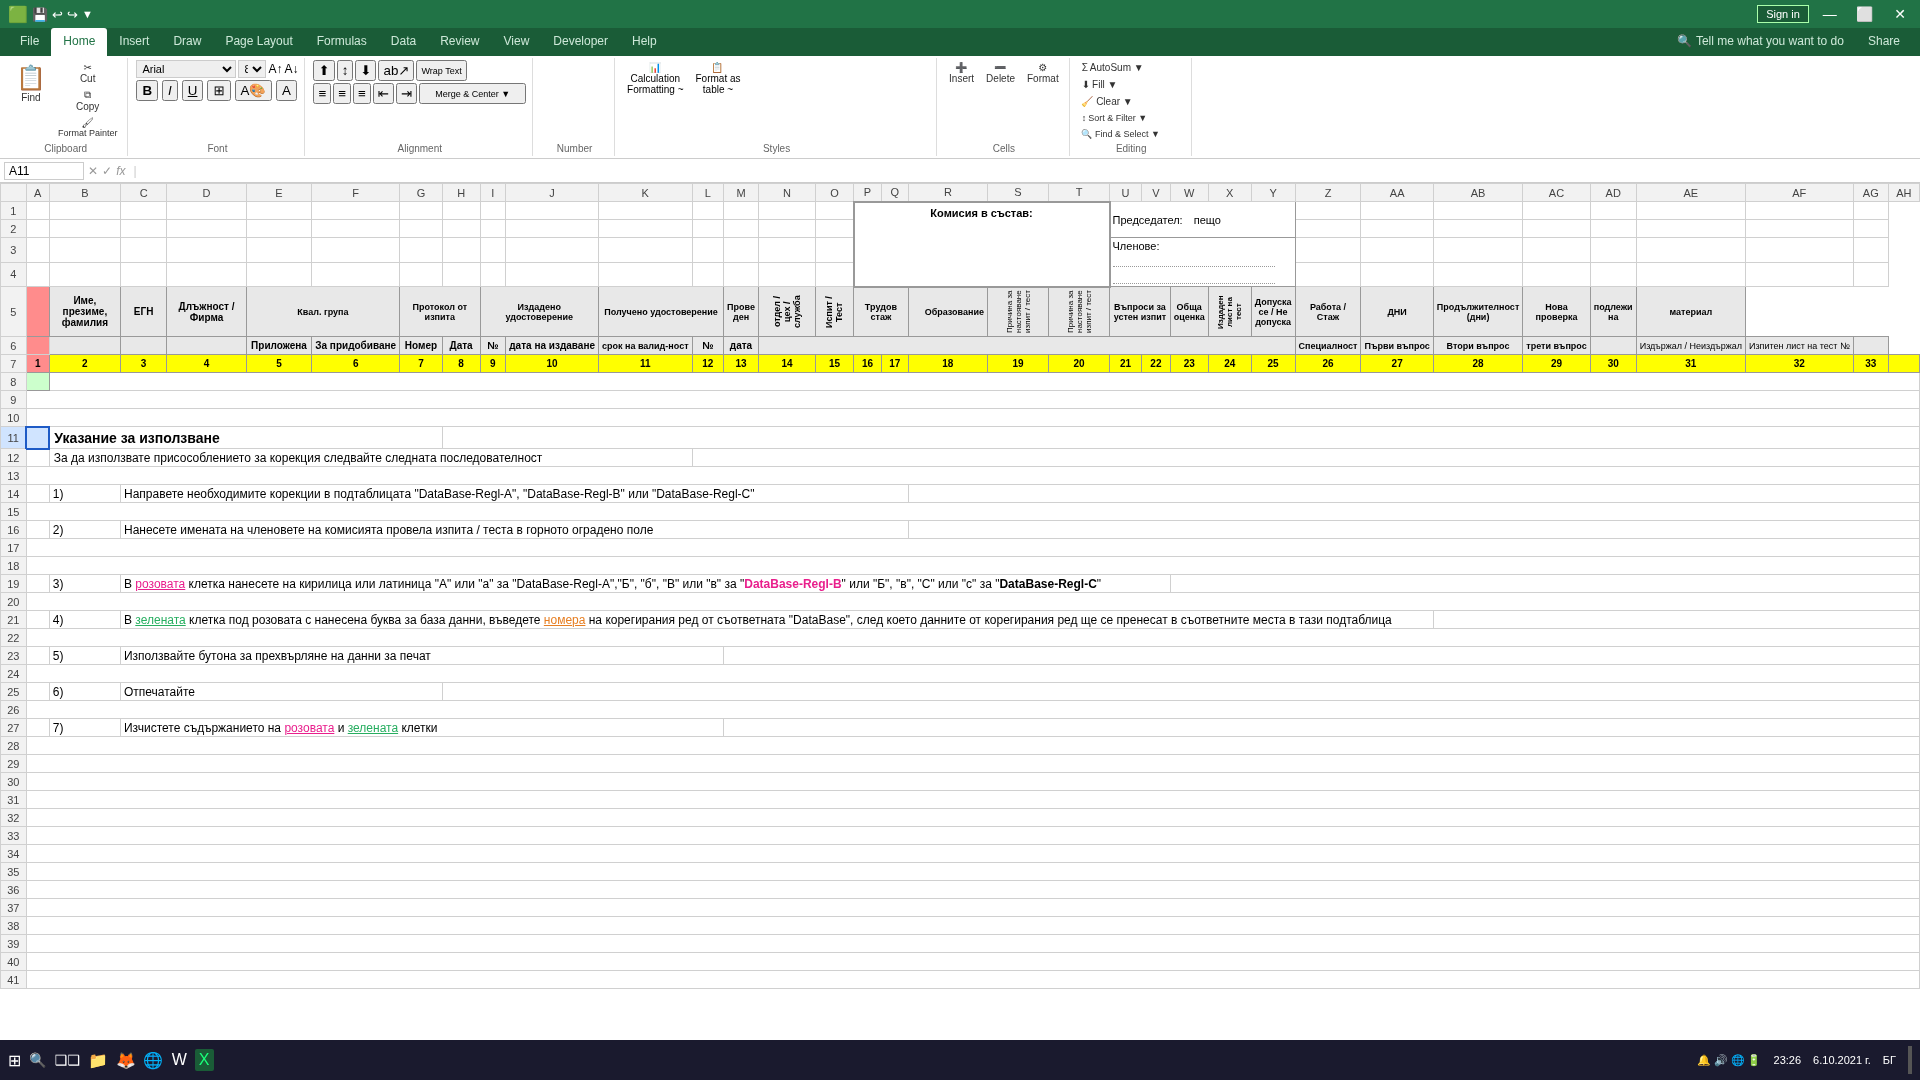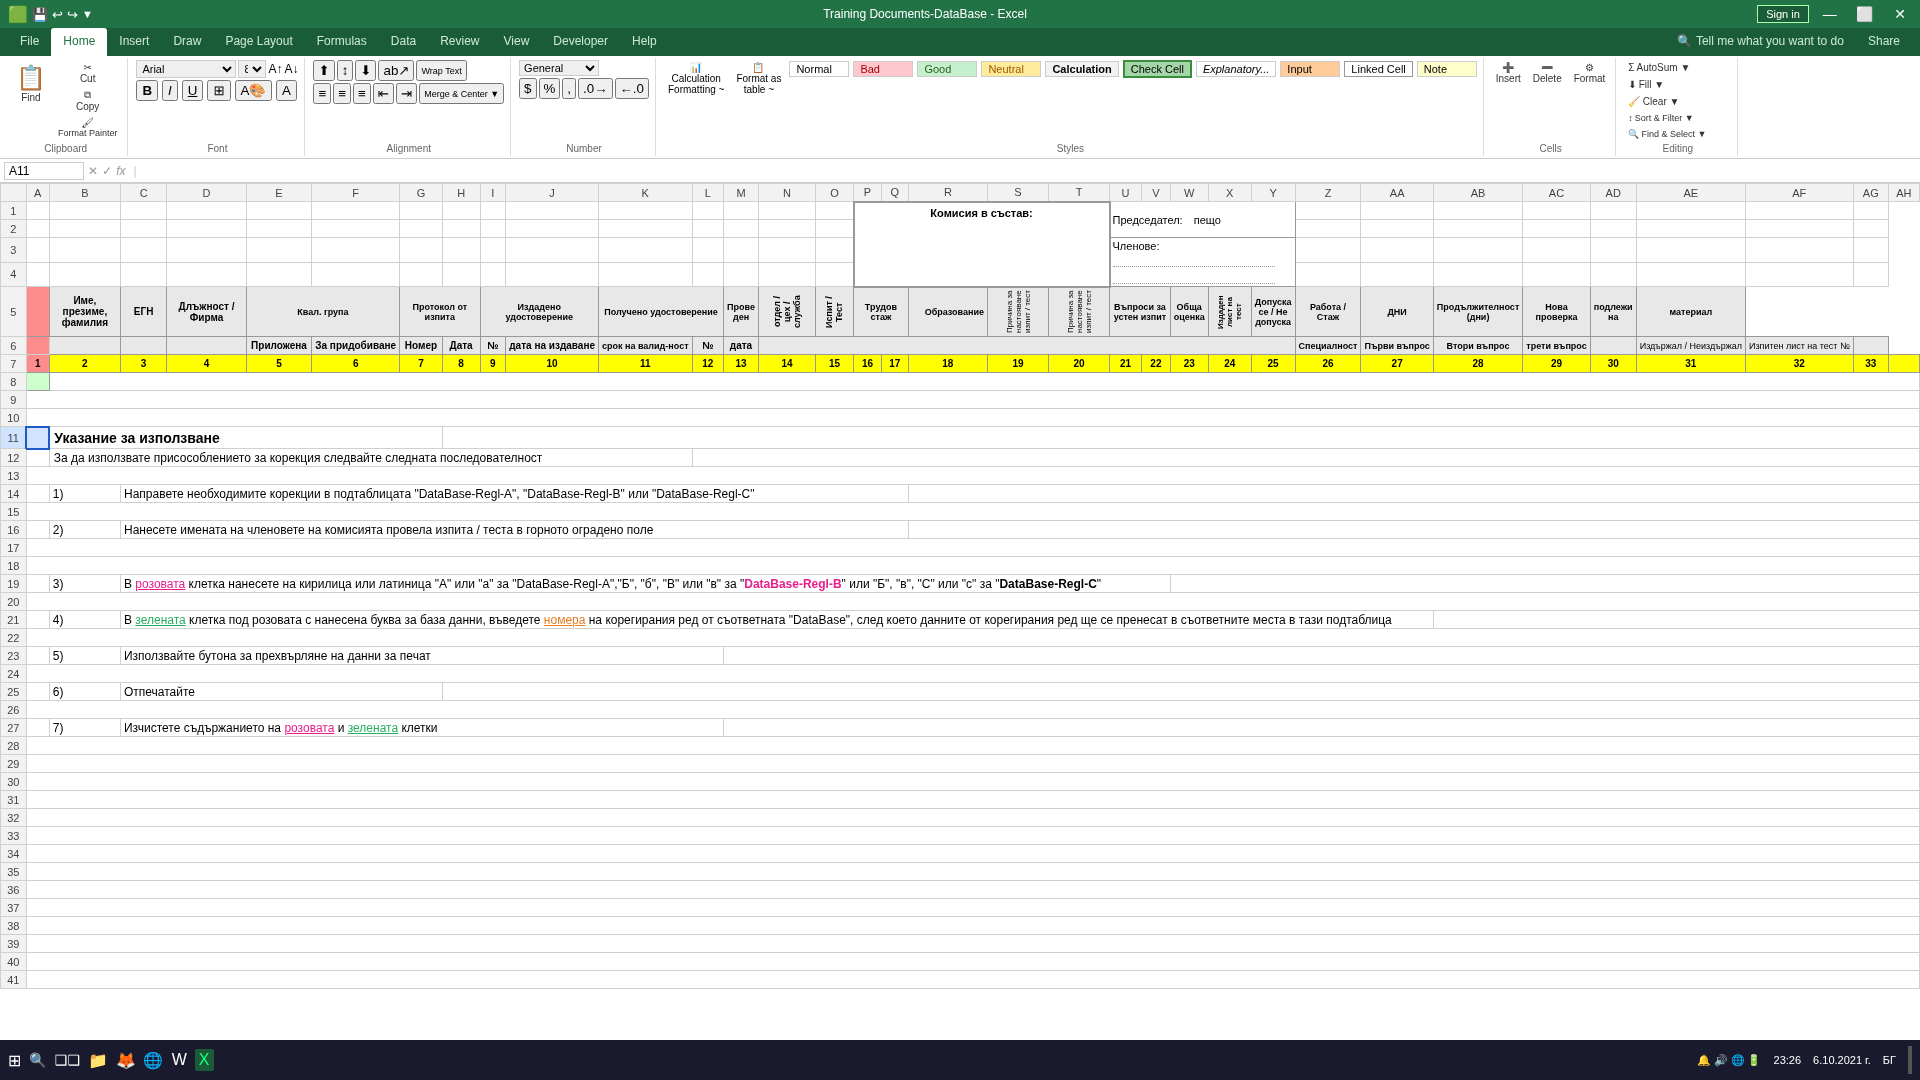--- a/index.html
+++ b/index.html
@@ -205,21 +205,20 @@
 <body>
 
 <div class="title-bar">
   <div class="title-bar-left">
     <span style="font-size:16px;">🟩</span>
     <span style="font-size:13px; cursor:pointer;">💾</span>
     <span style="font-size:13px; cursor:pointer;">↩</span>
     <span style="font-size:13px; cursor:pointer;">↪</span>
     <span style="font-size:11px; cursor:pointer;">▼</span>
   </div>
-  <div class="title-bar-center">Training Documents-DataBase - Excel</div>
   <div class="title-bar-right">
     <button style="background:#1a5c37; color:white; border:1px solid #aaffaa; padding:2px 8px; font-size:11px; cursor:pointer;">Sign in</button>
     <span class="title-bar-btn">—</span>
     <span class="title-bar-btn">⬜</span>
     <span class="title-bar-btn">✕</span>
   </div>
 </div>
 
 <div class="ribbon">
   <div class="ribbon-tabs">
@@ -302,66 +301,42 @@
           <button style="padding:1px 3px;cursor:pointer;">⬇</button>
           <button style="padding:1px 3px;cursor:pointer;">ab↗</button>
           <button style="padding:1px 3px;font-size:9px;cursor:pointer;">Wrap Text</button>
         </div>
         <div style="display:flex;gap:2px;">
           <button style="padding:1px 3px;cursor:pointer;">≡</button>
           <button style="padding:1px 3px;cursor:pointer;">≡</button>
           <button style="padding:1px 3px;cursor:pointer;">≡</button>
           <button style="padding:1px 3px;cursor:pointer;">⇤</button>
           <button style="padding:1px 3px;cursor:pointer;">⇥</button>
-          <button style="padding:1px 3px;font-size:9px;cursor:pointer;">Merge &amp; Center ▼</button>
+          <button style="padding:1px 14px;font-size:9px;cursor:pointer;">Merge &amp; Center ▼</button>
         </div>
       </div>
       <div class="ribbon-group-label">Alignment</div>
     </div>
 
     <div class="ribbon-group" style="min-width:80px;">
-      <div style="display:flex;flex-direction:column;gap:2px;flex:1;width:100%;">
-        <select class="number-format-select">
-          <option>General</option>
-        </select>
-        <div style="display:flex;gap:2px;">
-          <button style="padding:1px 3px;cursor:pointer;">$</button>
-          <button style="padding:1px 3px;cursor:pointer;">%</button>
-          <button style="padding:1px 3px;cursor:pointer;">,</button>
-          <button style="padding:1px 3px;cursor:pointer;">.0→</button>
-          <button style="padding:1px 3px;cursor:pointer;">←.0</button>
-        </div>
-      </div>
       <div class="ribbon-group-label">Number</div>
     </div>
 
     <div class="ribbon-group" style="min-width:320px;">
       <div style="display:flex;flex-direction:column;gap:2px;flex:1;width:100%;">
         <div style="display:flex;gap:4px;align-items:flex-start;">
           <div class="conditional-format-btn" style="font-size:10px;">
             <span>📊</span>
             <span>Calculation</span>
             <span>Formatting ~</span>
           </div>
           <div class="format-as-table-btn" style="font-size:10px;">
             <span>📋</span>
             <span>Format as</span>
             <span>table ~</span>
-          </div>
-          <div class="styles-group">
-            <div class="style-box style-normal">Normal</div>
-            <div class="style-box style-bad">Bad</div>
-            <div class="style-box style-good">Good</div>
-            <div class="style-box style-neutral">Neutral</div>
-            <div class="style-box style-calculation">Calculation</div>
-            <div class="style-box style-check-cell">Check Cell</div>
-            <div class="style-box style-explanatory">Explanatory...</div>
-            <div class="style-box style-input">Input</div>
-            <div class="style-box style-linked">Linked Cell</div>
-            <div class="style-box" style="background:#ffffcc;">Note</div>
           </div>
         </div>
       </div>
       <div class="ribbon-group-label">Styles</div>
     </div>
 
     <div class="ribbon-group" style="min-width:80px;">
       <div style="display:flex;gap:4px;flex:1;align-items:flex-start;">
         <div class="ribbon-btn">
           <span>➕</span>

